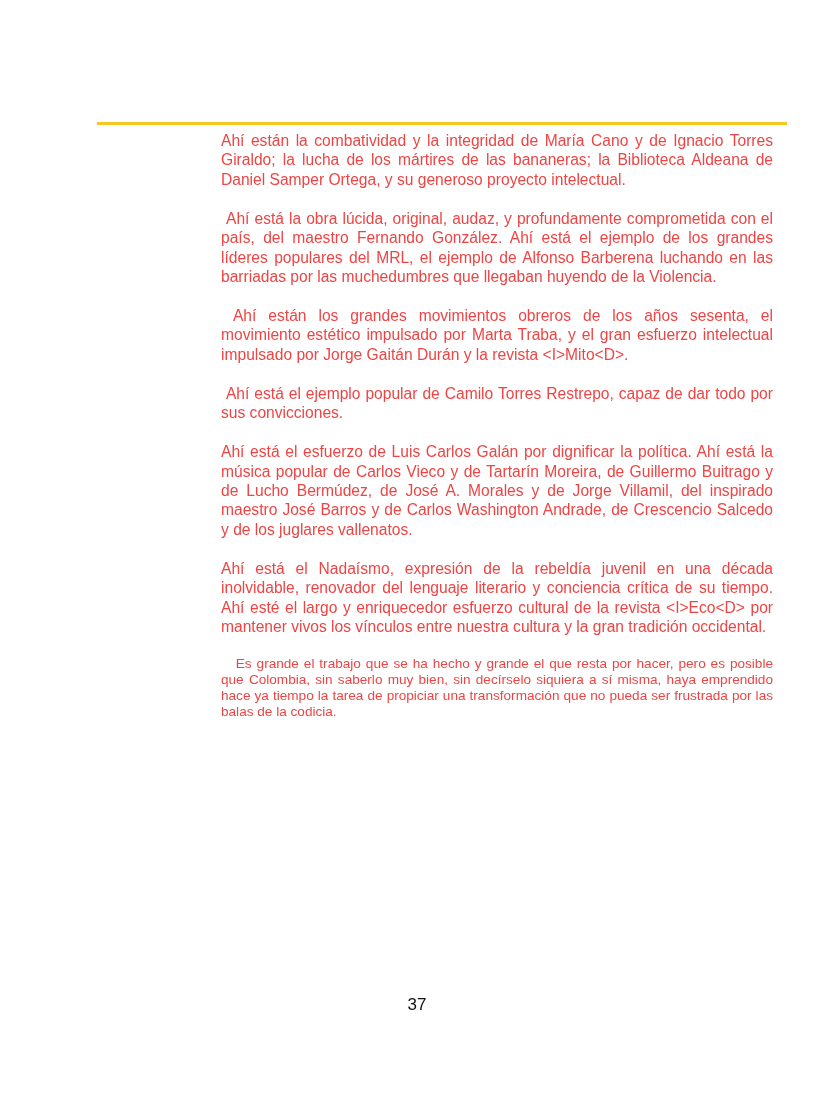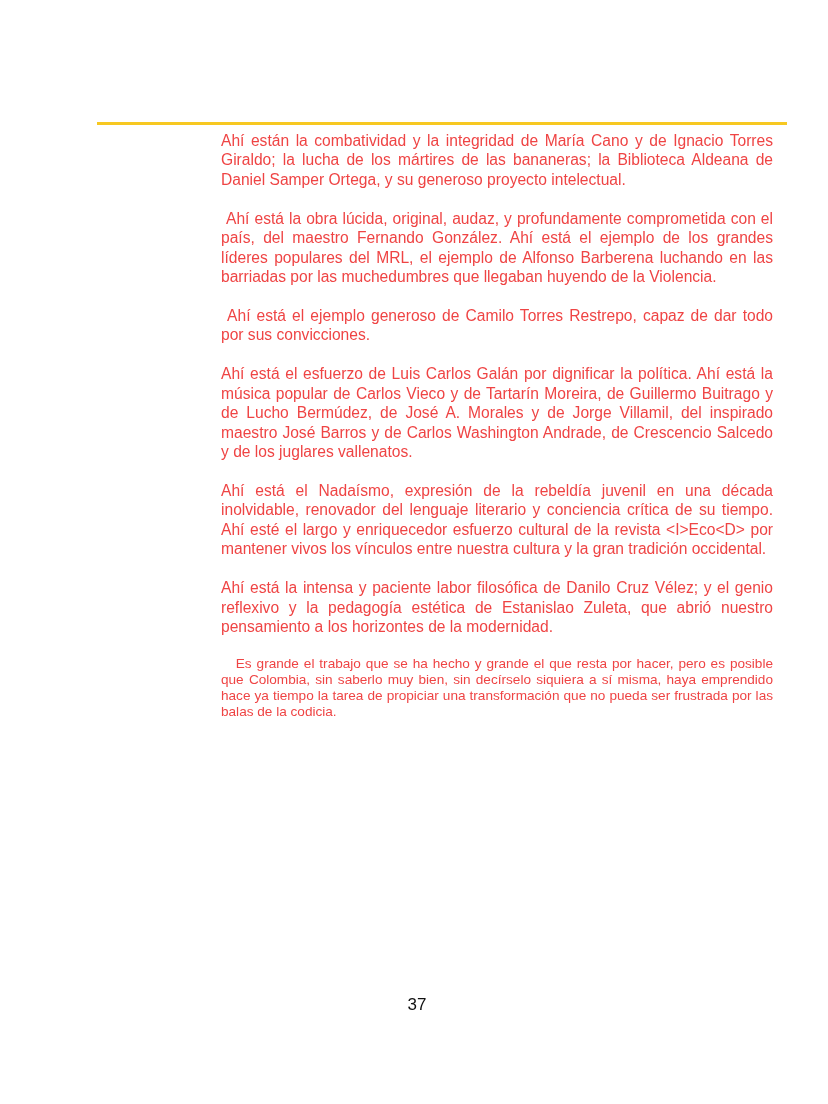--- a/index.html
+++ b/index.html
@@ -22,20 +22,20 @@
   }
 </style>
 </head>
 <body>
 
 <div class="rule"></div>
 
 <div class="col">
   <p>Ahí están la combatividad y la integridad de María Cano y de Ignacio Torres Giraldo; la lucha de los mártires de las bananeras; la Biblioteca Aldeana de Daniel Samper Ortega, y su generoso proyecto intelectual.</p>
   <p style="white-space:pre-wrap"> Ahí está la obra lúcida, original, audaz, y profundamente comprometida con el país, del maestro Fernando González. Ahí está el ejemplo de los grandes líderes populares del MRL, el ejemplo de Alfonso Barberena luchando en las barriadas por las muchedumbres que llegaban huyendo de la Violencia.</p>
-  <p style="white-space:pre-wrap"> Ahí está el ejemplo generoso de Camilo Torres Restrepo, capaz de dar todo por sus convicciones.</p>
+  <p style="white-space:pre-wrap"> Ahí están los grandes movimientos obreros de los años sesenta, el movimiento estético impulsado por Marta Traba, y el gran esfuerzo intelectual impulsado por Jorge Gaitán Durán y la revista &lt;I&gt;Mito&lt;D&gt;.</p>
+  <p style="white-space:pre-wrap"> Ahí está el ejemplo popular de Camilo Torres Restrepo, capaz de dar todo por sus convicciones.</p>
   <p>Ahí está el esfuerzo de Luis Carlos Galán por dignificar la política. Ahí está la música popular de Carlos Vieco y de Tartarín Moreira, de Guillermo Buitrago y de Lucho Bermúdez, de José A. Morales y de Jorge Villamil, del inspirado maestro José Barros y de Carlos Washington Andrade, de Crescencio Salcedo y de los juglares vallenatos.</p>
   <p>Ahí está el Nadaísmo, expresión de la rebeldía juvenil en una década inolvidable, renovador del lenguaje literario y conciencia crítica de su tiempo. Ahí esté el largo y enriquecedor esfuerzo cultural de la revista &lt;I&gt;Eco&lt;D&gt; por mantener vivos los vínculos entre nuestra cultura y la gran tradición occidental.</p>
-  <p>Ahí está la intensa y paciente labor filosófica de Danilo Cruz Vélez; y el genio reflexivo y la pedagogía estética de Estanislao Zuleta, que abrió nuestro pensamiento a los horizontes de la modernidad.</p>
   <p class="small" style="white-space:pre-wrap">   Es grande el trabajo que se ha hecho y grande el que resta por hacer, pero es posible que Colombia, sin saberlo muy bien, sin decírselo siquiera a sí misma, haya emprendido hace ya tiempo la tarea de propiciar una transformación que no pueda ser frustrada por las balas de la codicia.</p>
 </div>
 
 <div class="pagenum">37</div>
 
 </body></html>

